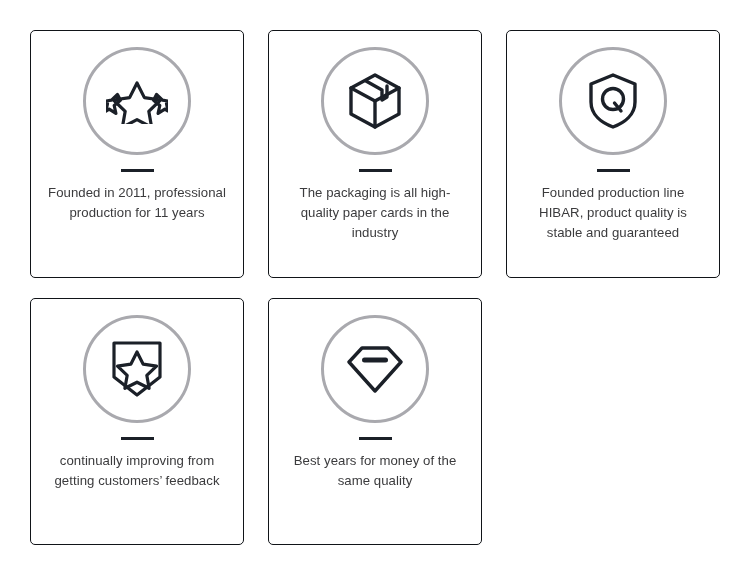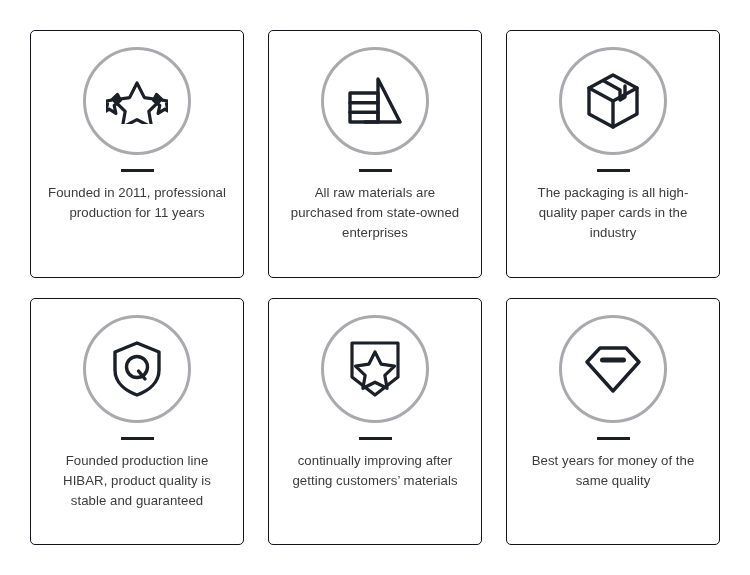--- a/index.html
+++ b/index.html
@@ -84,35 +84,20 @@
           <polygon points="31,5 38.4,19.6 54.5,22 42.8,33.3 45.6,49.2 31,41.7 16.4,49.2 19.2,33.3 7.5,22 23.6,19.6"></polygon>
           <polygon points="11.5,16.5 14.4,22.2 8.2,27.5 9.9,35.4 3.2,31.2 0,33 1.5,25.6 0,23 5.5,22.2"></polygon>
           <polygon points="50.5,16.5 56.5,22.2 62,23 60.5,25.6 62,33 58.8,31.2 52.1,35.4 53.8,27.5 47.6,22.2"></polygon>
         </svg>
       </span>
     </div>
     <div class="divider"></div>
     <div class="card-text">Founded in 2011, professional production for 11 years</div>
   </div>
 
-  <div class="card row1">
-    <div class="icon-ring">
-      <span>
-        <svg width="54" height="50" viewBox="0 0 54 50" fill="none" stroke="#1b2028" stroke-width="3.4" stroke-linejoin="round" stroke-linecap="round">
-          <polygon points="30,3 52,46 30,46"></polygon>
-          <line x1="30" y1="46" x2="17" y2="46"></line>
-          <rect x="2" y="17" width="28" height="29"></rect>
-          <line x1="2" y1="26.7" x2="30" y2="26.7"></line>
-          <line x1="2" y1="36.3" x2="30" y2="36.3"></line>
-        </svg>
-      </span>
-    </div>
-    <div class="divider"></div>
-    <div class="card-text">All raw materials are purchased from state-owned enterprises</div>
-  </div>
 
   <div class="card row1">
     <div class="icon-ring">
       <span>
         <svg width="52" height="56" viewBox="0 0 52 56" fill="none" stroke="#1b2028" stroke-width="3.4" stroke-linejoin="round" stroke-linecap="round">
           <polygon points="26,2 50,15 50,41 26,54 2,41 2,15"></polygon>
           <polyline points="2,15 26,28 50,15"></polyline>
           <line x1="26" y1="28" x2="26" y2="54"></line>
           <polyline points="17,8 33,17 33,27 38,24 38,13"></polyline>
         </svg>
@@ -139,21 +124,21 @@
   <div class="card row2">
     <div class="icon-ring">
       <span>
         <svg width="52" height="56" viewBox="0 0 52 56" fill="none" stroke="#1b2028" stroke-width="3.2" stroke-linejoin="round" stroke-linecap="round">
           <polygon points="3,2 49,2 49,36 26,54 3,36"></polygon>
           <polygon points="26,11 32.2,23.2 45.5,25.2 35.8,34.3 38.1,47.3 26,41.2 13.9,47.3 16.2,34.3 6.5,25.2 19.8,23.2"></polygon>
         </svg>
       </span>
     </div>
     <div class="divider"></div>
-    <div class="card-text">continually improving after getting customers’ materials</div>
+    <div class="card-text">continually improving from getting customers’ feedback</div>
   </div>
 
   <div class="card row2">
     <div class="icon-ring">
       <span>
         <svg width="56" height="48" viewBox="0 0 56 48" fill="none" stroke="#1b2028" stroke-width="3.4" stroke-linejoin="round" stroke-linecap="round">
           <polygon points="15,3 41,3 54,17 28,46 2,17"></polygon>
           <line x1="17.5" y1="15" x2="38.5" y2="15" stroke-width="5"></line>
         </svg>
       </span>

